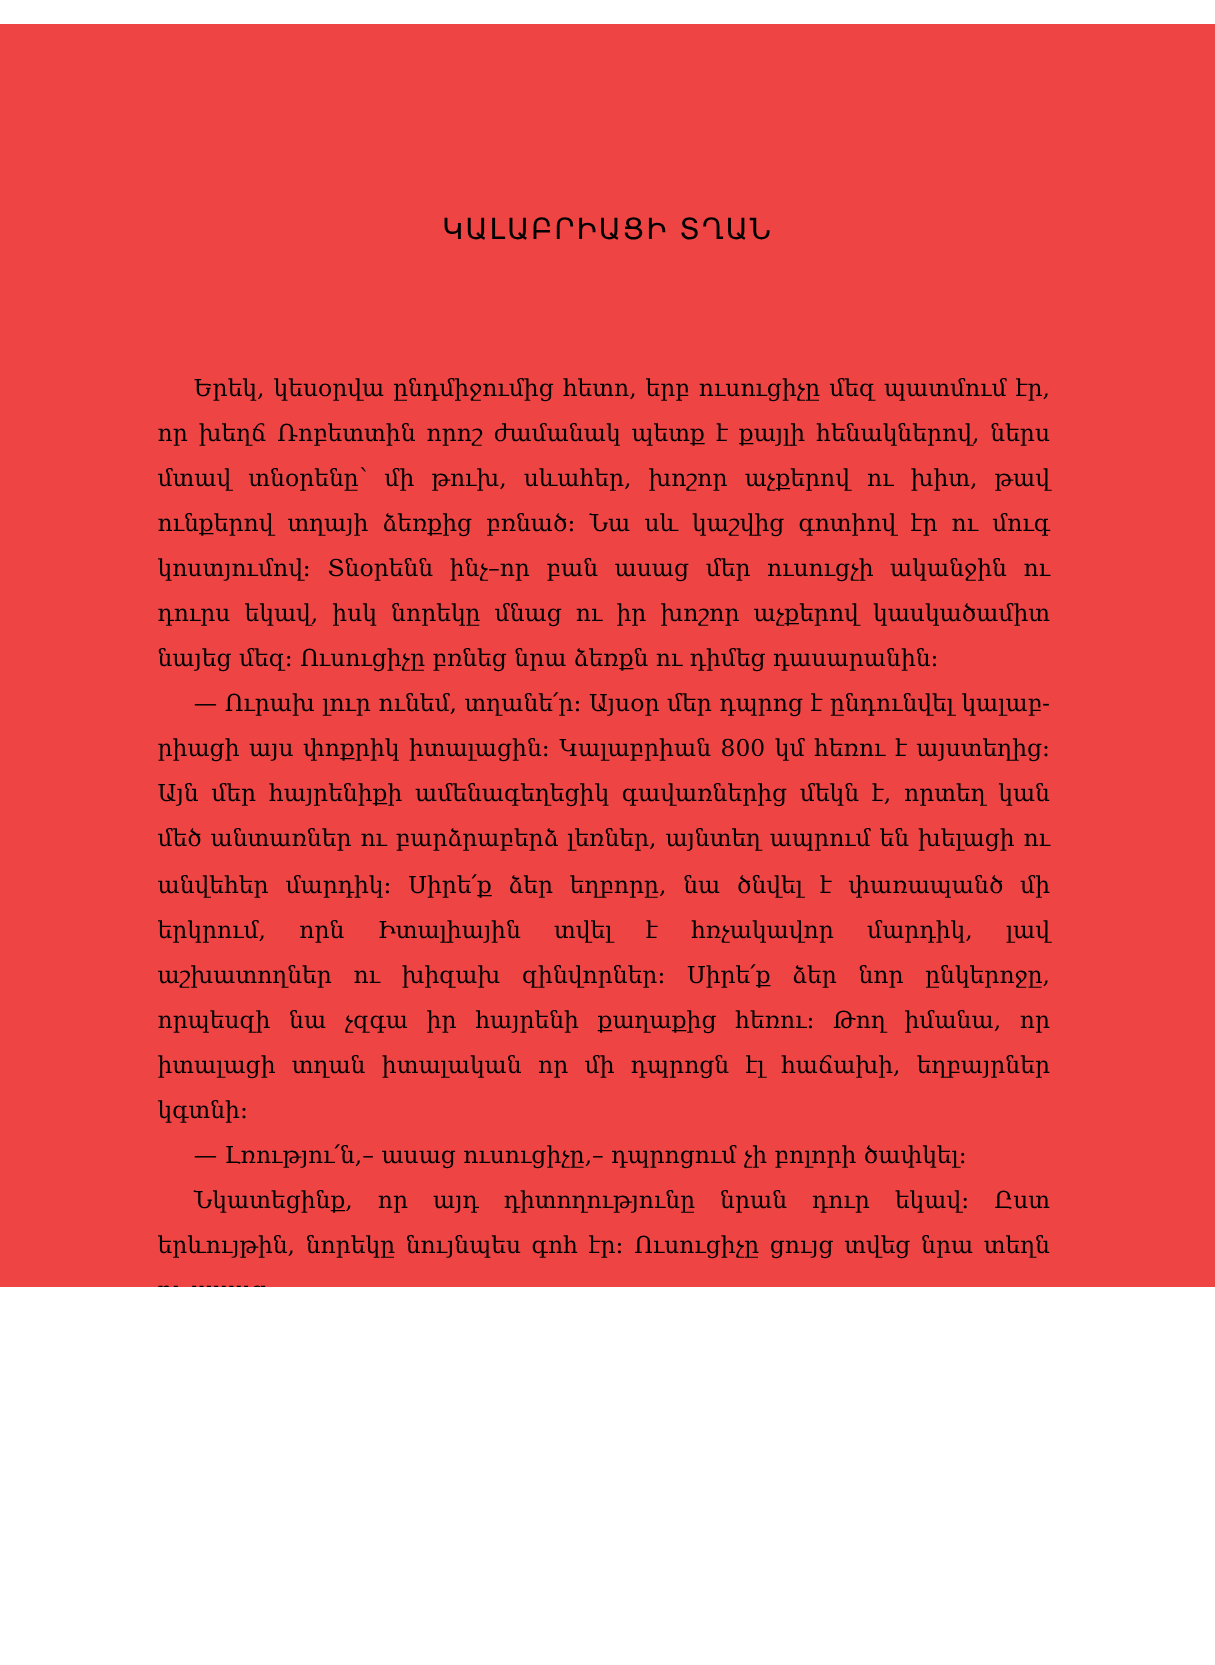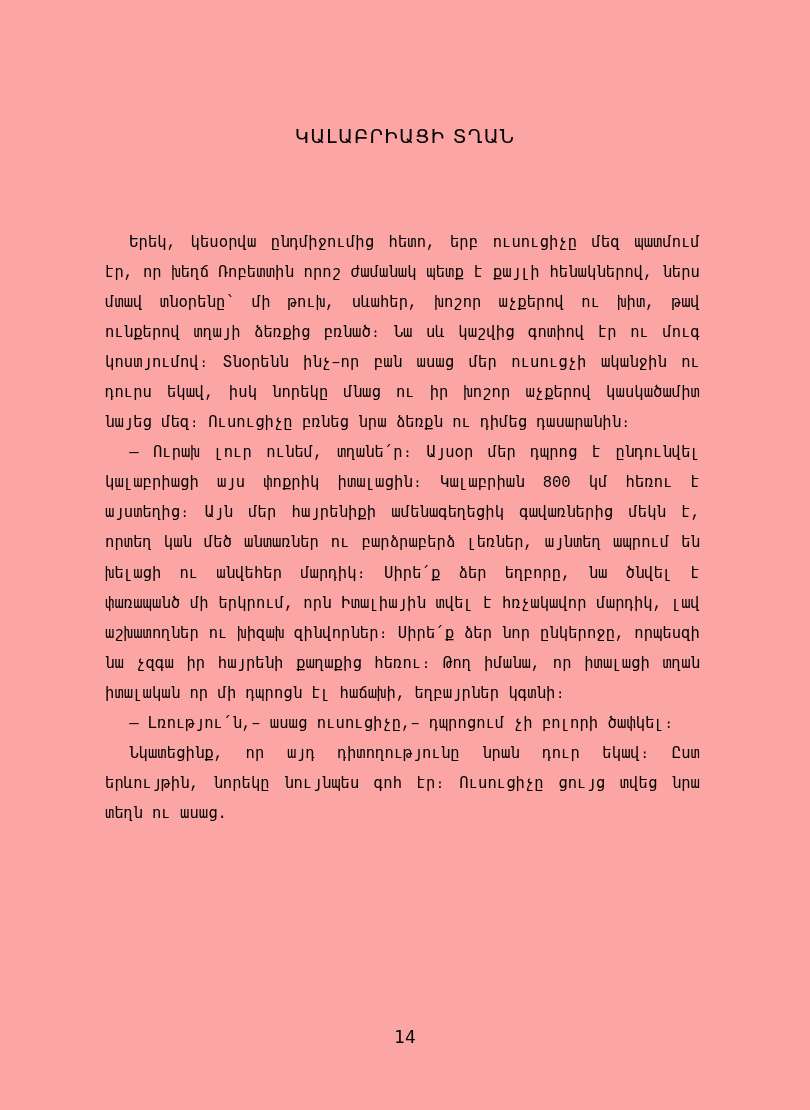--- a/index.html
+++ b/index.html
@@ -3,23 +3,23 @@
 <meta charset="utf-8">
 <style>
   html, body {
     margin: 0;
     padding: 0;
     background: #ffffff;
   }
   .page {
     position: relative;
     width: 810px;
-    height: 1110px;
-    background: #fca5a5;
-    margin: 0 auto;
+    height: 842px;
+    background: #ef4444;
+    margin: 16px auto;
     overflow: hidden;
     font-family: "DejaVu Serif", "Liberation Serif", serif;
     color: #000000;
   }
 
   .page-title {
     position: absolute;
     left: 0;
     right: 0;
     top: 112px;
@@ -51,21 +51,20 @@
     text-align: justify;
     text-justify: inter-word;
     hyphens: manual;
     color: #000;
   }
 
   .body-text p {
     margin: 0;
     text-indent: 1.55em;
     text-align: justify;
-    font-family: Liberation Mono, monospace;
   }
   .body-text p:last-child {
     text-align: justify;
   }
 
   .page-number {
     position: absolute;
     left: 0;
     right: 0;
     top: 1027px;

